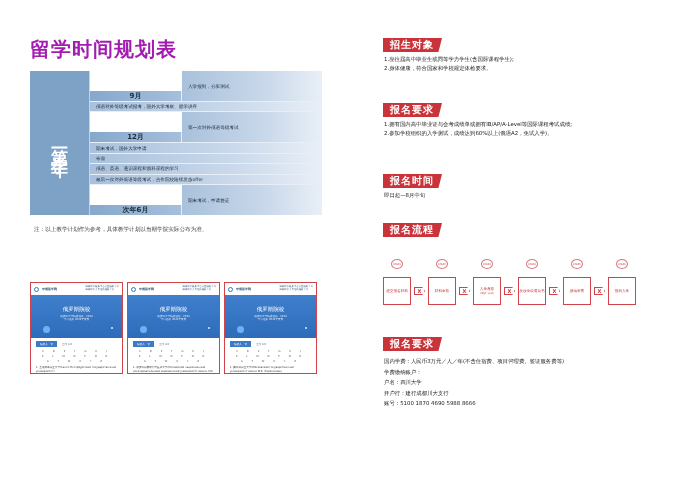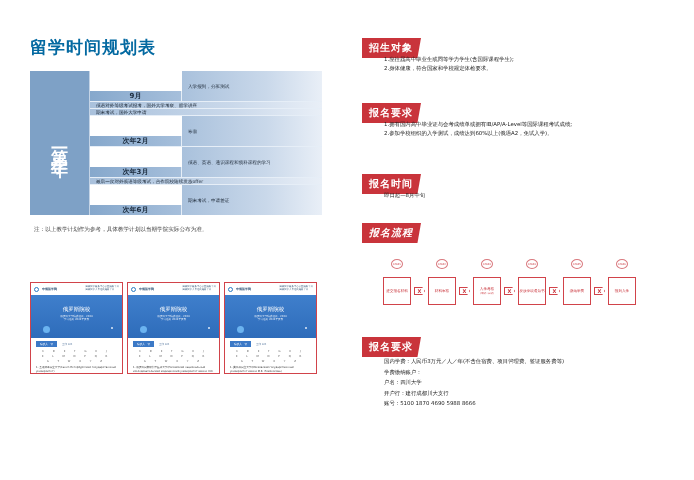--- a/index.html
+++ b/index.html
@@ -1,19 +1,19 @@
 <!DOCTYPE html>
 <html><head>
 <meta charset="utf-8">
 <style>
   * { box-sizing: border-box; margin: 0; padding: 0; }
   html, body { width: 694px; height: 480px; background: #ffffff; overflow: hidden; }
   body { font-family: "DejaVu Sans", "Liberation Sans", sans-serif; color: #333; position: relative; }
 
-  .page-title { position: absolute; left: 30px; top: 36px; font-size: 17px; font-weight: bold; color: #0369a1; letter-spacing: 1px; }
+  .page-title { position: absolute; left: 30px; top: 36px; font-size: 20px; font-weight: bold; color: #a21caf; letter-spacing: 1px; }
 
   .schedule { position: absolute; left: 30px; top: 71px; width: 292px; height: 144px; display: flex; }
   .year-col { width: 60px; background: #7ea1c6; display: flex; align-items: center; justify-content: center; border-right: 1px solid #c4d4e6; }
   .year-text { color: #fff; font-size: 17px; font-weight: bold; writing-mode: vertical-rl; letter-spacing: 4px; line-height: 1; }
   .rows { flex: 1; display: flex; flex-direction: column; }
   .row { flex: 1; display: flex; border-bottom: 1px solid #e6eef7; }
   .row:last-child { border-bottom: none; }
   .row .m { width: 92px; background: linear-gradient(90deg, #86a8cc, #a6bfdb); color: #1a2a3c; font-size: 7px; font-weight: bold; display: flex; align-items: center; justify-content: center; border-right: 1px solid #e6eef7; margin-top: 20px; }
   .row .d { flex: 1; background: linear-gradient(90deg, #a9c1dc 0%, #c9d8ea 60%, #e9eff7 100%); color: #1e2a38; font-size: 4.6px; display: flex; align-items: center; padding-left: 6px; white-space: nowrap; overflow: hidden; }
 
@@ -29,21 +29,21 @@
   .phone .banner .t { font-size: 5.5px; padding-top: 11px; }
   .phone .banner .s { font-size: 2.6px; margin-top: 2px; line-height: 1.3; opacity: 0.9; }
   .phone .banner .dot { position: absolute; left: 12px; bottom: 5px; width: 7px; height: 7px; border-radius: 50%; background: #6bb3f0; }
   .phone .banner .dot2 { position: absolute; right: 9px; bottom: 9px; width: 2px; height: 2px; border-radius: 50%; background: #dfe9f7; }
   .phone .body { padding: 3px 5px; }
   .phone .btnrow { display: flex; gap: 5px; align-items: center; font-size: 2.6px; color: #4b6f99; }
   .phone .btn { background: #3c79c6; color: #fff; padding: 1px 4px; font-size: 2.6px; }
   .phone .letters { font-size: 2.6px; color: #555; text-align: center; letter-spacing: 4px; line-height: 5px; margin-top: 2px; }
   .phone .list { font-size: 2.6px; color: #333; line-height: 4.2px; margin-top: 2px; }
 
-  .sec-head { position: absolute; left: 362px; height: 20px; background: #c9343b; color: #fff; font-size: 10px; font-weight: bold; padding: 0 8px 0 7px; display: flex; align-items: center; clip-path: polygon(0 0, 100% 0, 94% 100%, 0 100%); letter-spacing: 1px; }
+  .sec-head { position: absolute; left: 383px; height: 14px; background: #c9343b; color: #fff; font-size: 10px; font-weight: bold; padding: 0 8px 0 7px; display: flex; align-items: center; clip-path: polygon(0 0, 100% 0, 94% 100%, 0 100%); letter-spacing: 1px; }
   .sec-text { position: absolute; left: 384px; font-size: 5.4px; color: #222; line-height: 9px; }
 
   .flow { position: absolute; left: 383px; top: 259px; display: flex; align-items: flex-end; }
   .step { display: flex; flex-direction: column; align-items: center; }
   .step .circ { width: 12px; height: 10px; border: 1px solid #d9797e; border-radius: 50%; font-size: 2.5px; color: #c9343b; display: flex; align-items: center; justify-content: center; margin-bottom: 8px; }
   .step .box { width: 28px; height: 28px; border: 1.5px solid #d1434a; display: flex; flex-direction: column; align-items: center; justify-content: center; font-size: 3.6px; color: #c9343b; text-align: center; line-height: 1.3; background: #fff; }
   .step .box .sub { font-size: 2.4px; color: #c9343b; margin-top: 1px; }
   .arrow { width: 11px; height: 8px; margin: 0 3px 10px 3px; border: 1px solid #d1434a; font-size: 5px; color: #c9343b; display: flex; align-items: center; justify-content: center; font-weight: bold; clip-path: polygon(0 0, 75% 0, 100% 50%, 75% 100%, 0 100%); }
 </style>
 </head>
@@ -57,28 +57,30 @@
   </div>
   <div class="rows">
     <div class="row">
         <div class="m">9月</div>
         <div class="d">入学报到，分班测试</div>
       </div>
     <div class="row">
         <div class="d">俄语对外等级考试报考，国外大学考察、留学讲座</div>
       </div>
     <div class="row">
+        <div class="m">12月</div>
+        <div class="d">第一次对外俄语等级考试</div>
+      </div>
+    <div class="row">
         <div class="d">期末考试，国外大学申请</div>
       </div>
     <div class="row">
-        <div class="m">次年2月</div>
         <div class="d">寒假</div>
       </div>
     <div class="row">
-        <div class="m">次年3月</div>
         <div class="d">俄语、英语、通识课程和预科课程的学习</div>
       </div>
     <div class="row">
         <div class="d">最后一次对外俄语等级考试，合作院校陆续发放offer</div>
       </div>
     <div class="row">
         <div class="m">次年6月</div>
         <div class="d">期末考试，申请签证</div>
       </div>
   </div>
@@ -182,21 +184,21 @@
 <div class="sec-text" style="top:120px;">
   <div>1.拥有国内高中毕业证与会考成绩单或拥有IB/AP/A-Level等国际课程考试成绩;</div>
   <div>2.参加学校组织的入学测试，成绩达到60%以上(俄语A2，免试入学)。</div>
 </div>
 
 <div class="sec-head" style="top:174px;text-align:right;">报名时间</div>
 <div class="sec-text" style="top:191px;">
   <div>即日起—8月中旬</div>
 </div>
 
-<div class="sec-head" style="top:223px;font-style:italic;">报名流程</div>
+<div class="sec-head" style="top:223px;">报名流程</div>
 
 <div class="flow">
   <div class="step">
     <div class="circ">STEP1</div>
     <div class="box">
         <span>提交报名材料</span>
       </div>
   </div>
   <div class="arrow">X</div>
   <div class="step">

